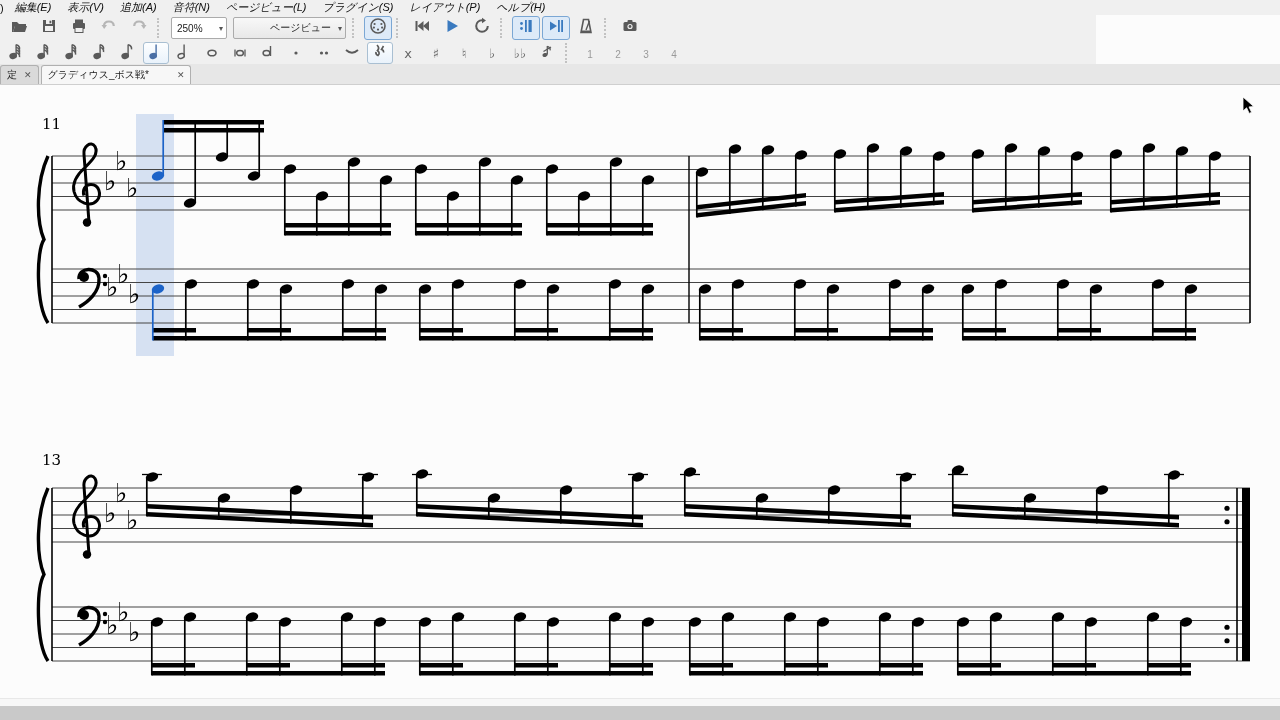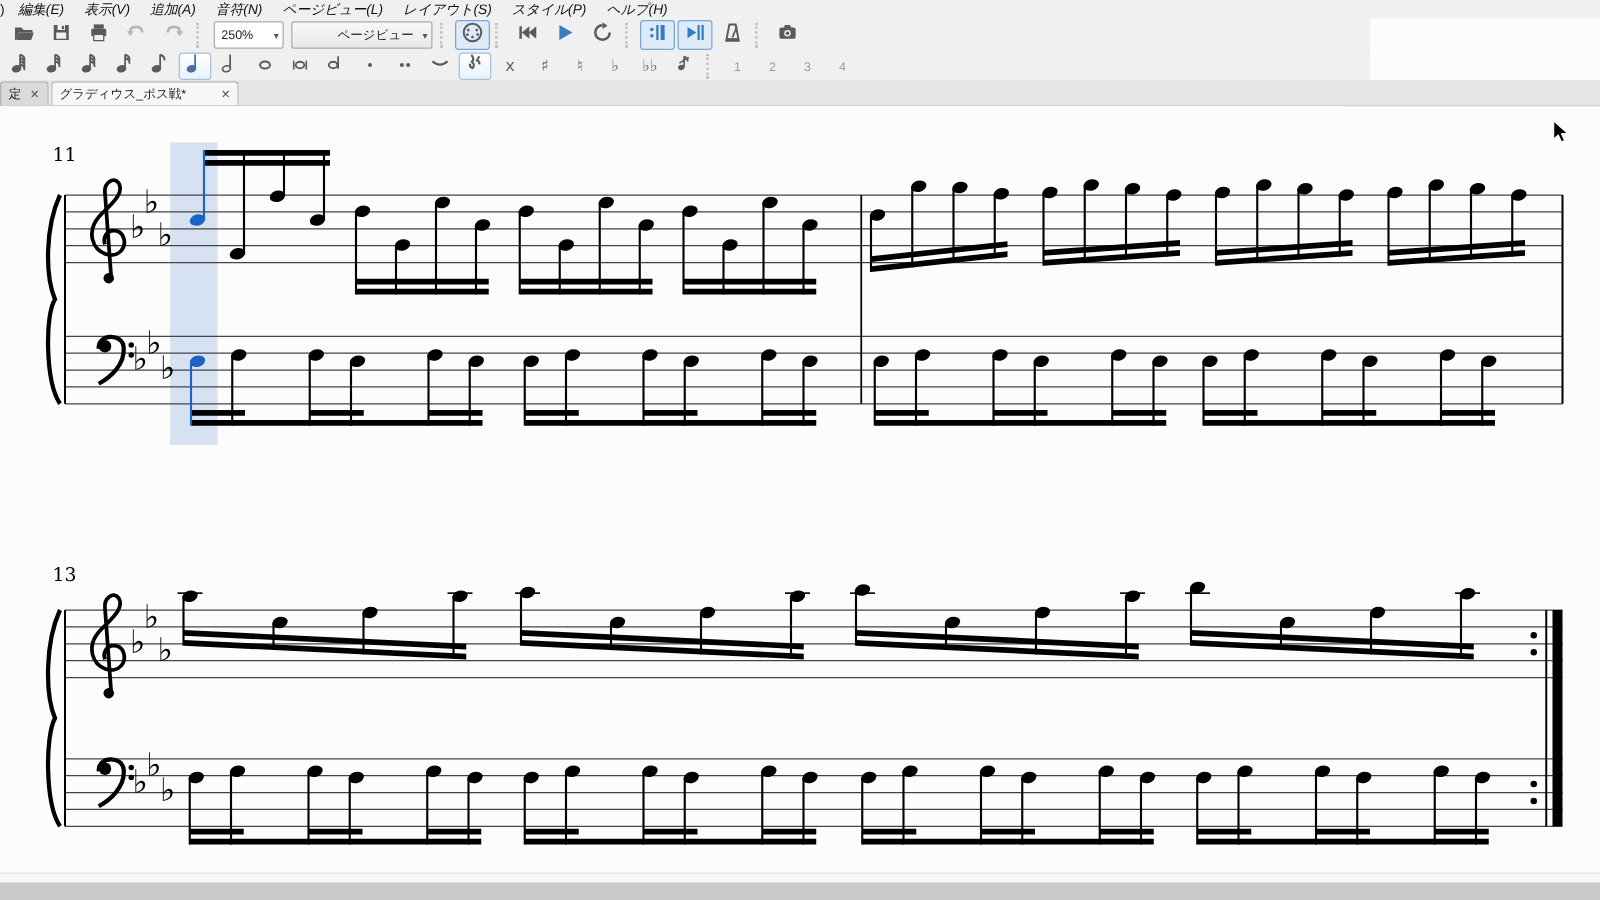--- a/index.html
+++ b/index.html
@@ -38,22 +38,22 @@
 <body>
 
 <div class="app">
   <div class="menubar" id="menubar">
       <span class="mfrag">)</span>
       <span class="mitem">編集(E)</span>
       <span class="mitem">表示(V)</span>
       <span class="mitem">追加(A)</span>
       <span class="mitem">音符(N)</span>
       <span class="mitem">ページビュー(L)</span>
-      <span class="mitem">レイアウト(S)</span>
-      <span class="mitem">スタイル(P)</span>
+      <span class="mitem">プラグイン(S)</span>
+      <span class="mitem">レイアウト(P)</span>
       <span class="mitem">ヘルプ(H)</span>
     </div>
   <div class="toolbar tb1" id="toolbar1">
       <div style="width:4px"></div>
       <div class="tbtn">
         <span><svg width="18" height="18" viewBox="0 0 18 18">
             <path d="M2 5h5l2 2h7v2H5l-2 6H2z" fill="#5a5a5a"></path>
             <path d="M5 9h12l-2 6H3z" fill="#5a5a5a"></path>
           </svg></span>
       </div>

